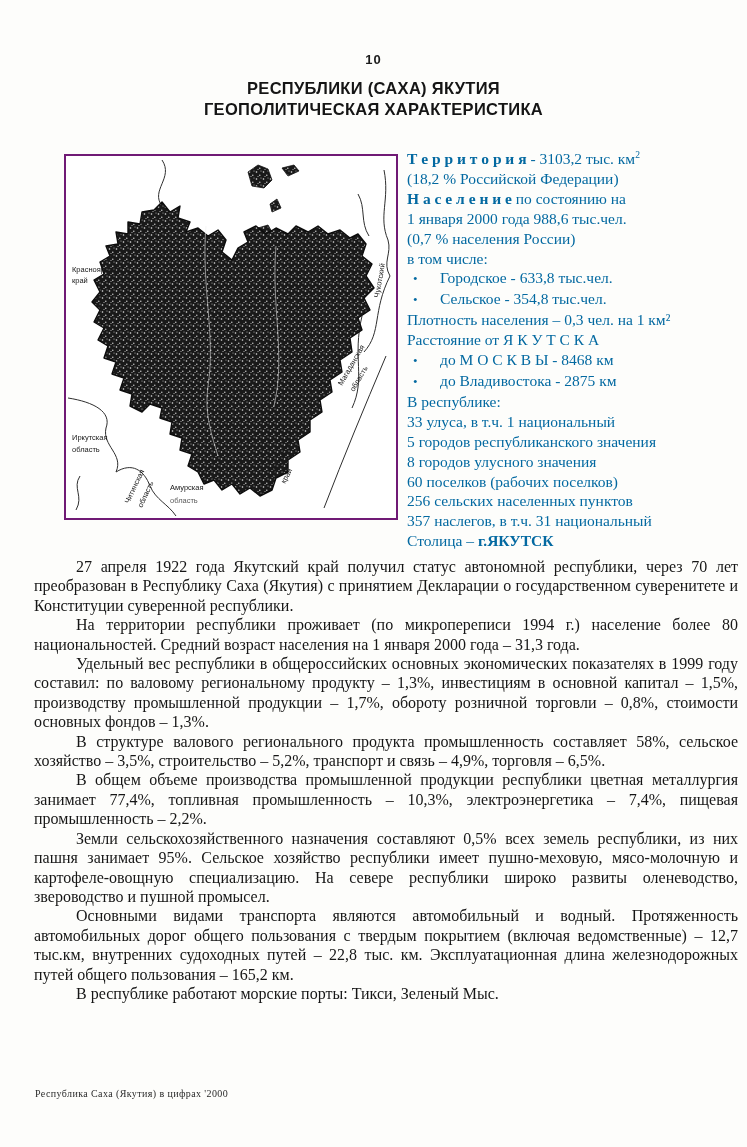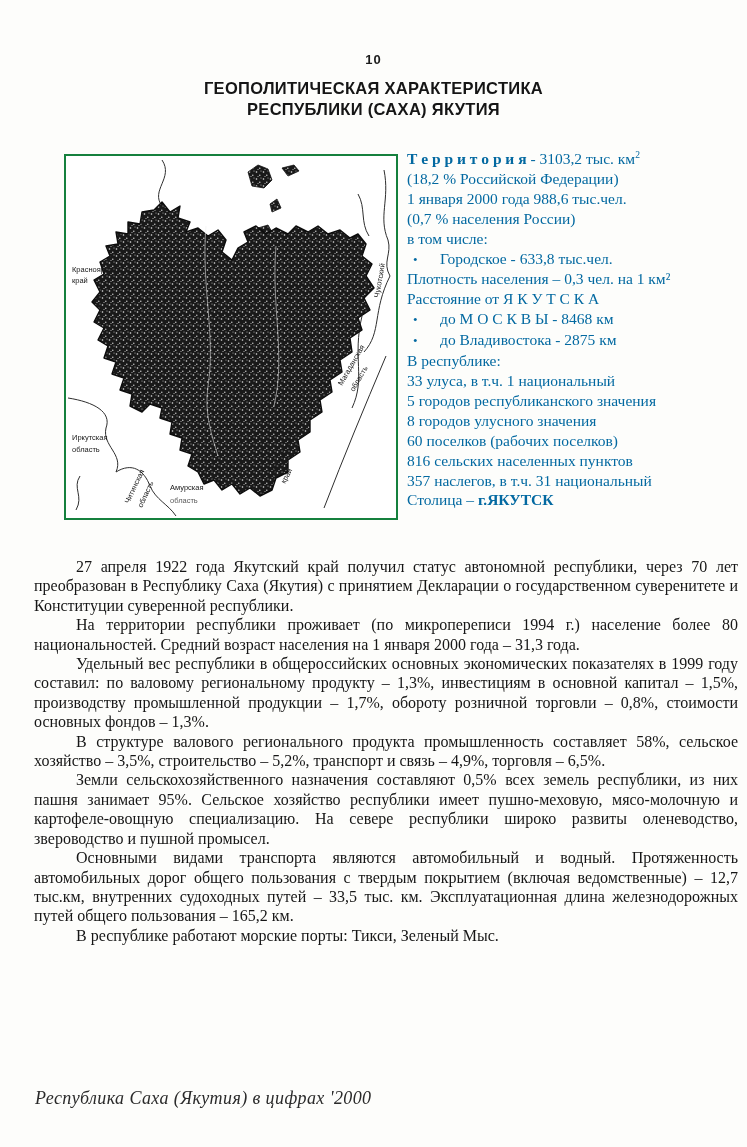--- a/index.html
+++ b/index.html
@@ -13,52 +13,52 @@
     font-family:"Liberation Sans", sans-serif; font-size:13px; font-weight:700;
     letter-spacing:1px;
   }
   .doc-title{
     position:absolute; top:78px; left:0; width:100%; text-align:center;
     font-family:"Liberation Sans", sans-serif; font-weight:700;
     font-size:16.5px; line-height:21px; letter-spacing:0.3px; color:#151515;
   }
   .map-frame{
     position:absolute; left:64px; top:154px; width:330px; height:362px;
-    border:2px solid #15803d; background:#ffffff;
+    border:2px solid #701a75; background:#ffffff;
   }
   .map-frame svg{display:block;}
   .map-label{ font-family:"Liberation Sans", sans-serif; font-size:7.5px; fill:#181818; }
   .info{
     position:absolute; left:407px; top:149px; width:336px;
     font-size:15.5px; line-height:19.9px; color:#0369a1;
   }
   .iline{ white-space:nowrap; }
   .iline .b{ font-weight:700; }
   .iline sup{ font-size:62%; vertical-align:super; line-height:0; }
   .blt{ display:inline-block; width:27px; padding-left:6px; font-size:13px; }
   .body-text{
     position:absolute; left:34px; top:557px; width:704px;
     font-size:16px; line-height:19.4px; text-align:justify; color:#161616;
   }
   .body-text p{ margin:0; text-indent:42px; }
   .footer{
     position:absolute; left:35px; top:1088px;
-    font-style:italic; font-size:18px; color:#2a2a2a; letter-spacing:0.4px;
+    font-size:10px; color:#2a2a2a; letter-spacing:0.4px;
   }
 </style>
 </head>
 <body>
 
 <div class="page">
 
   <div class="pageno">10</div>
 
   <div class="doc-title">
+    <div>РЕСПУБЛИКИ (САХА) ЯКУТИЯ</div>
     <div>ГЕОПОЛИТИЧЕСКАЯ ХАРАКТЕРИСТИКА</div>
-    <div>РЕСПУБЛИКИ (САХА) ЯКУТИЯ</div>
   </div>
 
   <div class="map-frame">
     <svg width="330" height="362" viewBox="0 0 330 362">
       <defs>
         <pattern id="spk" width="7" height="7" patternUnits="userSpaceOnUse">
           <rect width="7" height="7" fill="#191919"></rect>
           <circle cx="1.5" cy="2" r="0.8" fill="#e6e6e6"></circle>
           <circle cx="4.8" cy="5.2" r="0.7" fill="#d9d9d9"></circle>
           <circle cx="6" cy="1" r="0.5" fill="#cfcfcf"></circle>
@@ -106,43 +106,46 @@
         <text class="map-label" transform="translate(76,352) rotate(-65)">область</text>
         <text class="map-label" x="104" y="334">Амурская</text>
         <text class="map-label" x="104" y="347" opacity="0.75">область</text>
       </g>
     </svg>
   </div>
 
   <div class="info">
     <div class="iline"><span class="b">Т е р р и т о р и я</span><span> - 3103,2 тыс. км</span><sup>2</sup></div>
     <div class="iline">(18,2 % Российской Федерации)</div>
+    <div class="iline"><span class="b">Н а с е л е н и е</span><span>  по состоянию  на</span></div>
     <div class="iline">1 января 2000 года  988,6  тыс.чел.</div>
     <div class="iline">(0,7 % населения России)</div>
     <div class="iline">в том числе:</div>
     <div class="iline"><span class="blt">•</span><span>Городское - 633,8 тыс.чел.</span></div>
+    <div class="iline"><span class="blt">•</span><span>Сельское - 354,8 тыс.чел.</span></div>
     <div class="iline">Плотность населения  –  0,3 чел. на 1 км²</div>
     <div class="iline">Расстояние от Я К У Т С К А</div>
     <div class="iline"><span class="blt">•</span><span>до М О С К В Ы - 8468 км</span></div>
     <div class="iline"><span class="blt">•</span><span>до Владивостока - 2875 км</span></div>
     <div class="iline">В республике:</div>
     <div class="iline">33 улуса, в т.ч. 1 национальный</div>
     <div class="iline">5 городов республиканского значения</div>
     <div class="iline">8 городов улусного значения</div>
     <div class="iline">60 поселков (рабочих поселков)</div>
-    <div class="iline">816  сельских населенных пунктов</div>
+    <div class="iline">256  сельских населенных пунктов</div>
     <div class="iline">357 наслегов, в т.ч. 31 национальный</div>
     <div class="iline"><span>Столица – </span><span class="b">г.ЯКУТСК</span></div>
   </div>
 
   <div class="body-text">
     <p>27 апреля 1922 года Якутский край получил статус автономной республики, через 70 лет  преобразован в Республику Саха (Якутия) с принятием Декларации о государственном суверенитете и Конституции суверенной республики.</p>
     <p>На территории республики проживает (по микропереписи 1994 г.) население более 80 национальностей. Средний возраст населения на 1 января 2000 года – 31,3 года.</p>
     <p>Удельный вес республики в общероссийских основных экономических показателях в 1999 году составил: по валовому региональному продукту – 1,3%, инвестициям в основной капитал – 1,5%, производству промышленной продукции – 1,7%, обороту розничной торговли – 0,8%, стоимости основных фондов – 1,3%.</p>
     <p>В структуре валового регионального продукта промышленность составляет 58%, сельское хозяйство – 3,5%, строительство – 5,2%, транспорт и связь – 4,9%, торговля – 6,5%.</p>
+    <p>В общем объеме производства промышленной продукции республики цветная металлургия занимает 77,4%,  топливная промышленность – 10,3%, электроэнергетика – 7,4%, пищевая промышленность – 2,2%.</p>
     <p>Земли сельскохозяйственного назначения составляют 0,5% всех земель республики, из них пашня занимает 95%. Сельское хозяйство республики имеет пушно-меховую, мясо-молочную и картофеле-овощную специализацию. На севере республики широко развиты оленеводство, звероводство и пушной промысел.</p>
-    <p>Основными видами транспорта являются автомобильный и водный. Протяженность автомобильных дорог общего пользования с твердым покрытием (включая ведомственные) – 12,7 тыс.км, внутренних судоходных путей – 33,5 тыс. км. Эксплуатационная длина железнодорожных путей общего пользования – 165,2 км.</p>
+    <p>Основными видами транспорта являются автомобильный и водный. Протяженность автомобильных дорог общего пользования с твердым покрытием (включая ведомственные) – 12,7 тыс.км, внутренних судоходных путей – 22,8 тыс. км. Эксплуатационная длина железнодорожных путей общего пользования – 165,2 км.</p>
     <p>В республике работают морские порты: Тикси, Зеленый Мыс.</p>
   </div>
 
   <div class="footer">Республика Саха (Якутия) в цифрах '2000</div>
 
 </div>
 
 </body></html>

